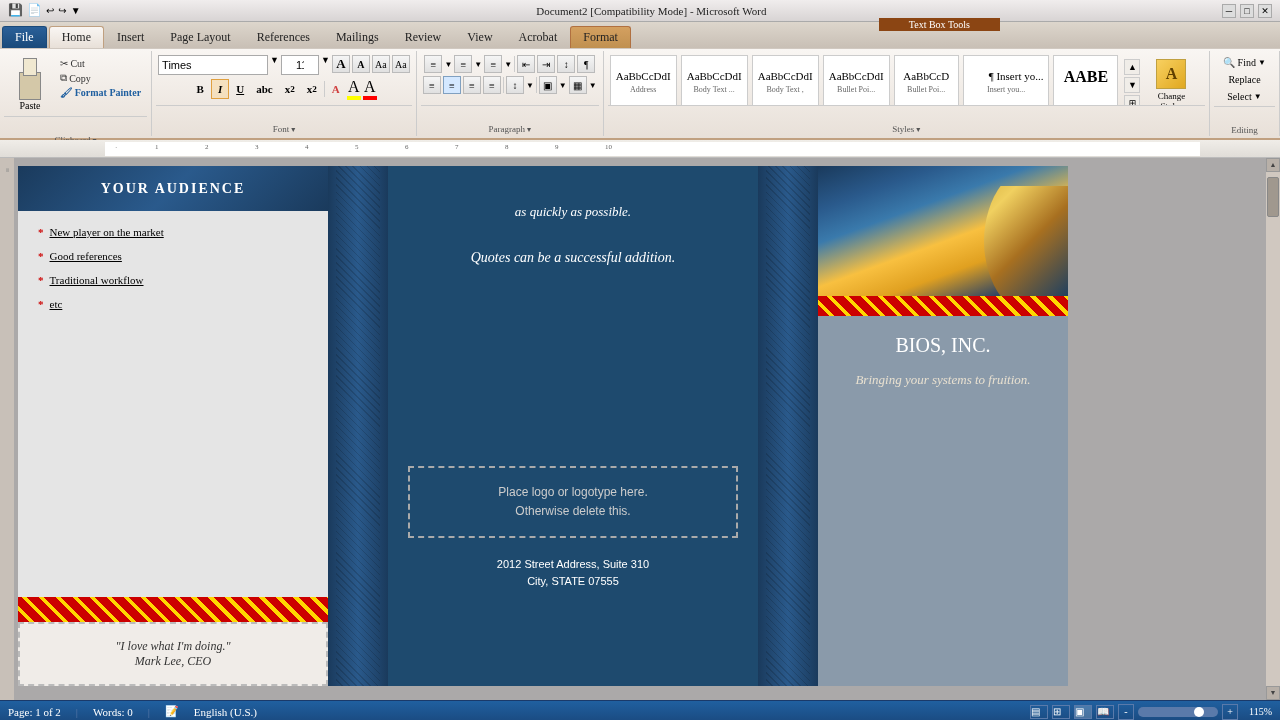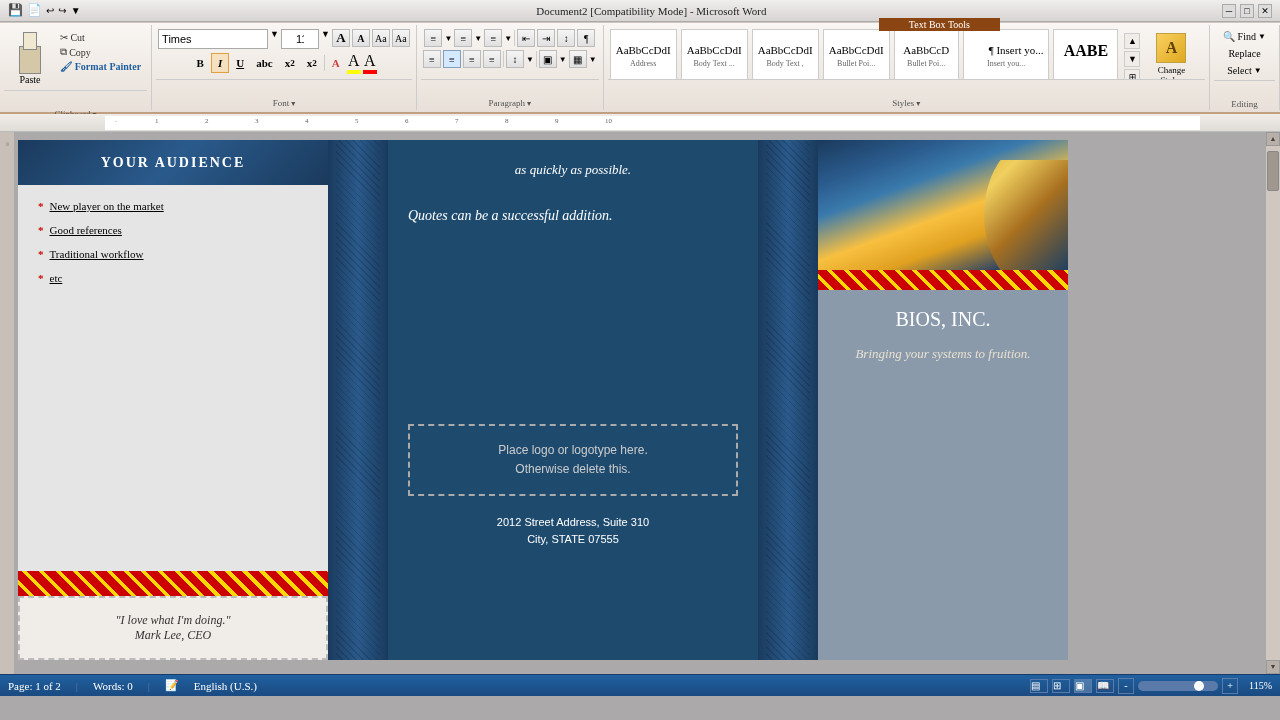--- a/index.html
+++ b/index.html
@@ -287,24 +287,25 @@
       padding: 20px;
       color: white;
       font-family: 'Times New Roman', serif;
       font-style: italic;
     }
     .middle-text {
       font-size: 13px;
       text-align: center;
       line-height: 1.6;
       margin-bottom: 15px;
+      margin-top: 16px;
     }
     .middle-quote {
       font-size: 14px;
-      text-align: left;
+      text-align: center;
       margin-top: 27px;
     }
     .logo-box {
       border: 2px dashed #aaa;
       padding: 15px;
       margin: 20px;
       text-align: center;
       color: #ccc;
       font-family: Arial, sans-serif;
       font-style: normal;
@@ -439,20 +440,32 @@
     <div class="ctrl-btn">✕</div>
   </div>
 </div>
 
 <div id="ribbon">
 
   <div style="position:relative;">
     <div style="position:absolute;top:-4px;right:280px;background:#8B4513;color:white;font-size:10px;padding:1px 30px;z-index:10;">Text Box Tools</div>
   </div>
 
+  <div id="tabbar">
+    <div class="ribbon-tab file-tab">File</div>
+    <div class="ribbon-tab active">Home</div>
+    <div class="ribbon-tab">Insert</div>
+    <div class="ribbon-tab">Page Layout</div>
+    <div class="ribbon-tab">References</div>
+    <div class="ribbon-tab">Mailings</div>
+    <div class="ribbon-tab">Review</div>
+    <div class="ribbon-tab">View</div>
+    <div class="ribbon-tab">Acrobat</div>
+    <div class="ribbon-tab" style="background:linear-gradient(to bottom,#d4a060,#c09050);border-color:#b07040;">Format</div>
+  </div>
 
   <div id="ribbon-content">
 
     <div class="ribbon-group clipboard-group">
       <div class="ribbon-group-content">
         <div class="paste-btn">
           <div style="width:38px;height:42px;position:relative;">
 
             <div style="width:22px;height:28px;background:#d4c8a8;border:1px solid #888;position:absolute;bottom:0;left:8px;"></div>
             <div style="width:14px;height:18px;background:#f0e8d0;border:1px solid #888;position:absolute;top:0;left:12px;"></div>

